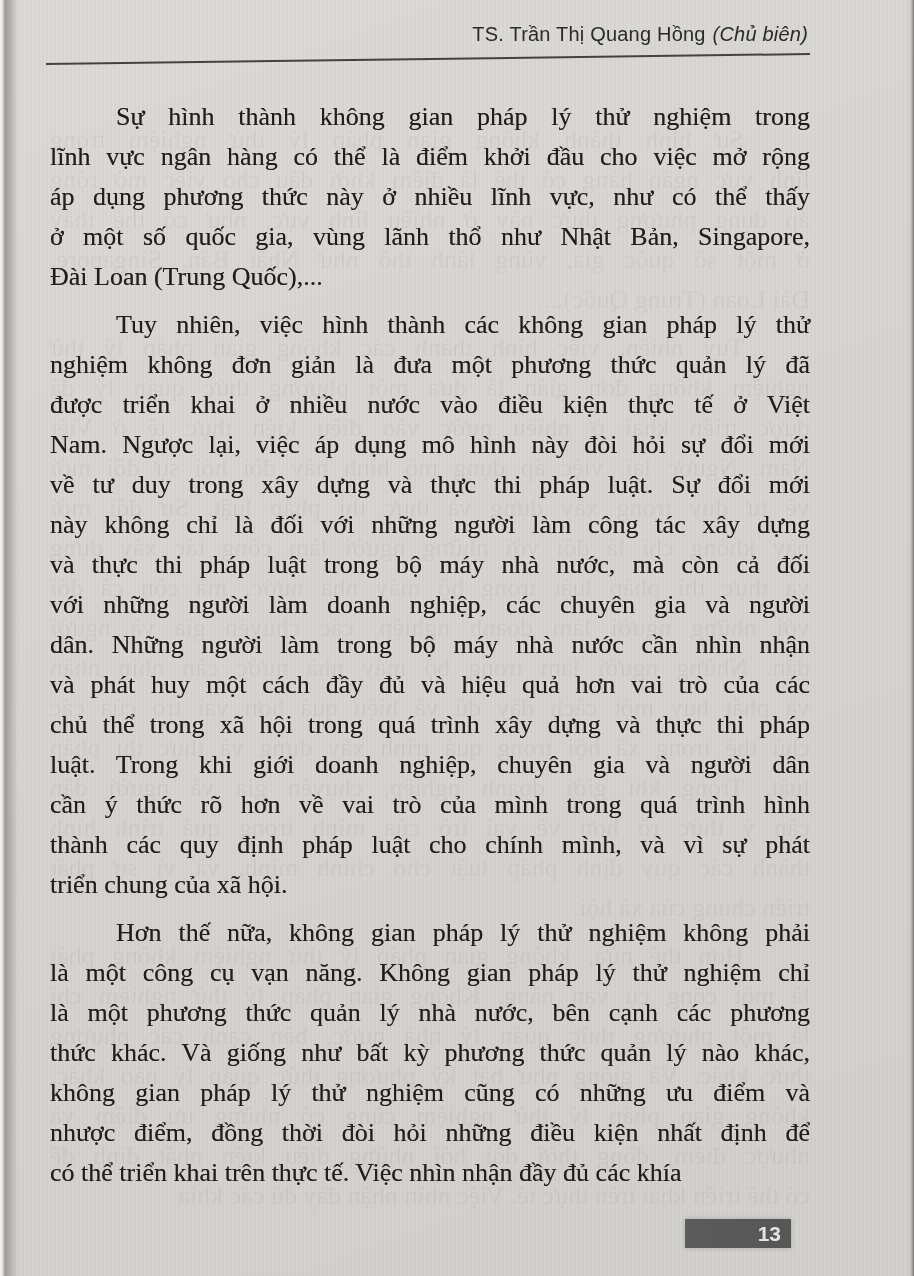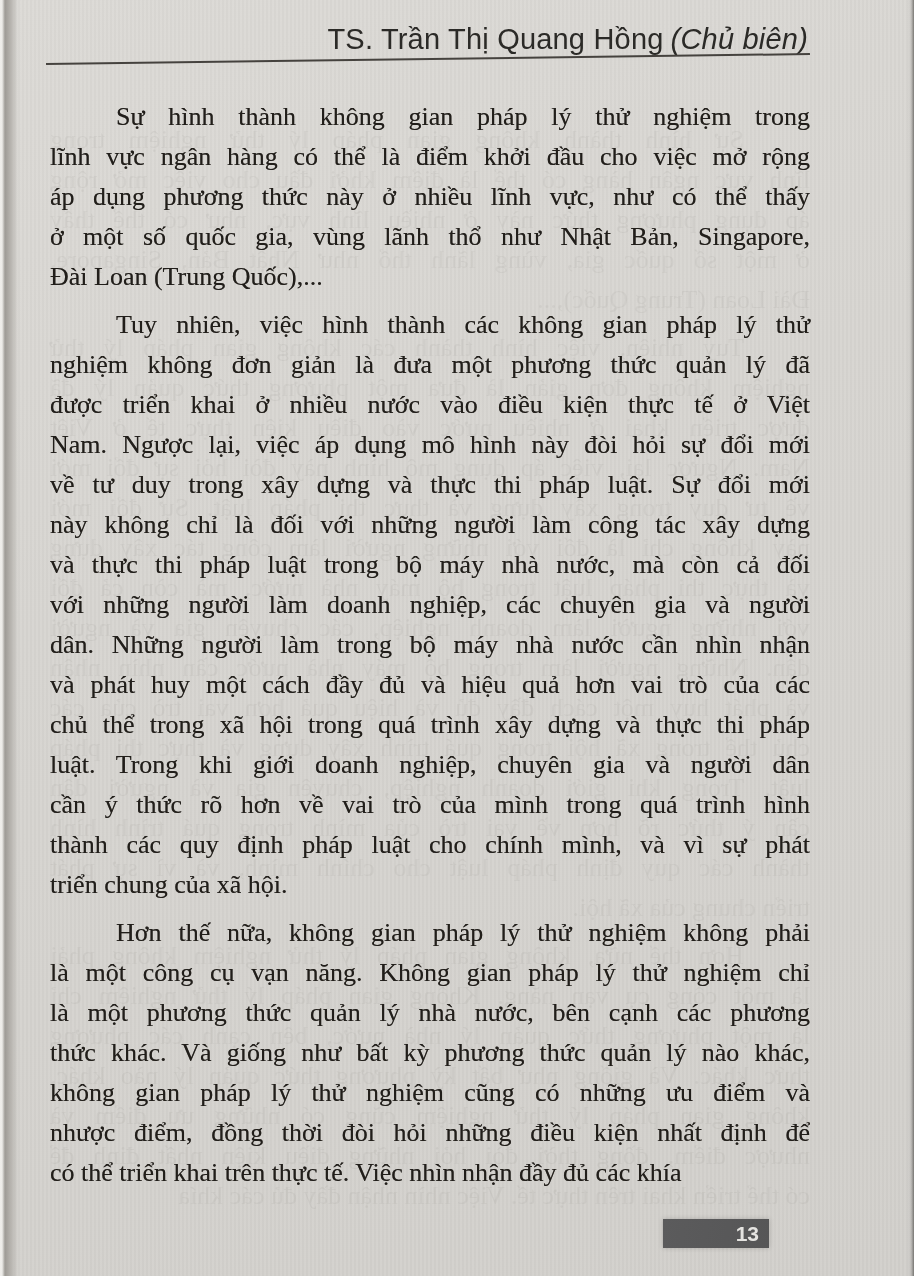--- a/index.html
+++ b/index.html
@@ -23,21 +23,21 @@
   }
   .right-edge-line {
     position: absolute; right: 0; top: 0; bottom: 0; width: 3px;
     background: linear-gradient(to left, rgba(60,58,55,0.55), rgba(60,58,55,0));
     pointer-events: none;
   }
   
   .header {
     position: absolute; top: 23px; right: 106px;
     font-family: "Liberation Sans", "DejaVu Sans", sans-serif;
-    font-size: 29px; color: #2b2a27; letter-spacing: 0.2px;
+    font-size: 20px; color: #2b2a27; letter-spacing: 0.2px;
     white-space: nowrap;
   }
   .header .role { font-style: italic; margin-left: 7px; }
   .header-rule {
     position: absolute; left: 46px; right: 104px; top: 58px; height: 2px;
     background: #45423e;
     transform: rotate(-0.75deg);
   }
   
   .body-text {
@@ -52,21 +52,21 @@
   
   .bleed {
     position: absolute; left: 50px; top: 120px; width: 760px;
     font-size: 26px; line-height: 40px; color: #4a473f;
     transform: scaleX(-1);
     opacity: 0.055; filter: blur(0.7px);
     pointer-events: none;
   }
   
   .page-badge {
-    position: absolute; left: 663px; top: 1219px;
+    position: absolute; left: 685px; top: 1219px;
     width: 106px; height: 29px; box-sizing: border-box;
     background: linear-gradient(100deg, #5b5b5c, #565657);
     box-shadow: 0 0 5px rgba(0,0,0,0.18);
     display: flex; align-items: center; justify-content: flex-end;
     padding-right: 10px;
     font-family: "Liberation Sans", "DejaVu Sans", sans-serif;
     font-size: 21px; font-weight: 600; color: #e5e4e1;
   }
 </style>
 </head>

